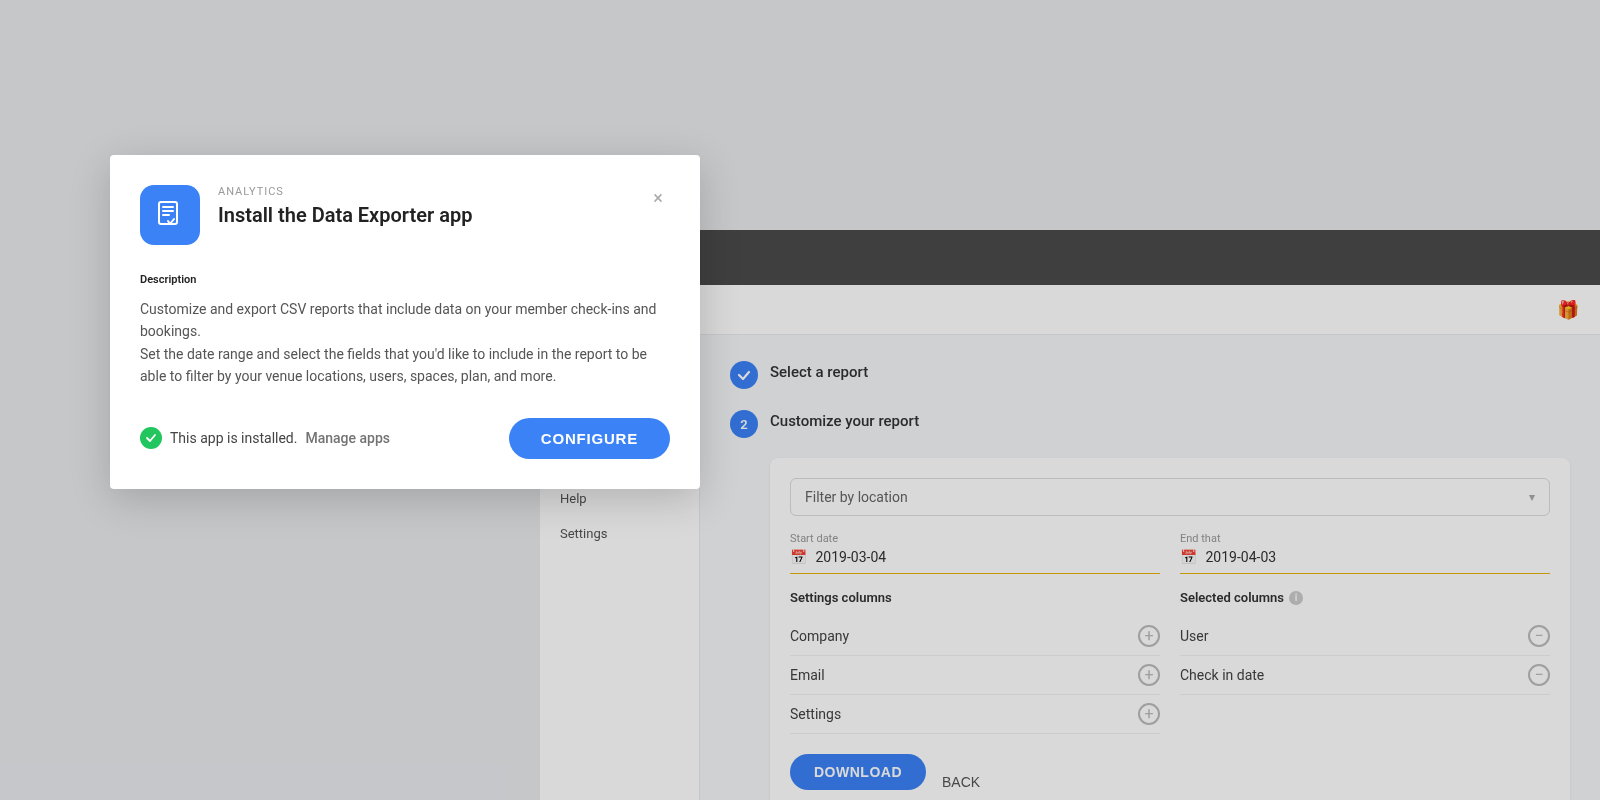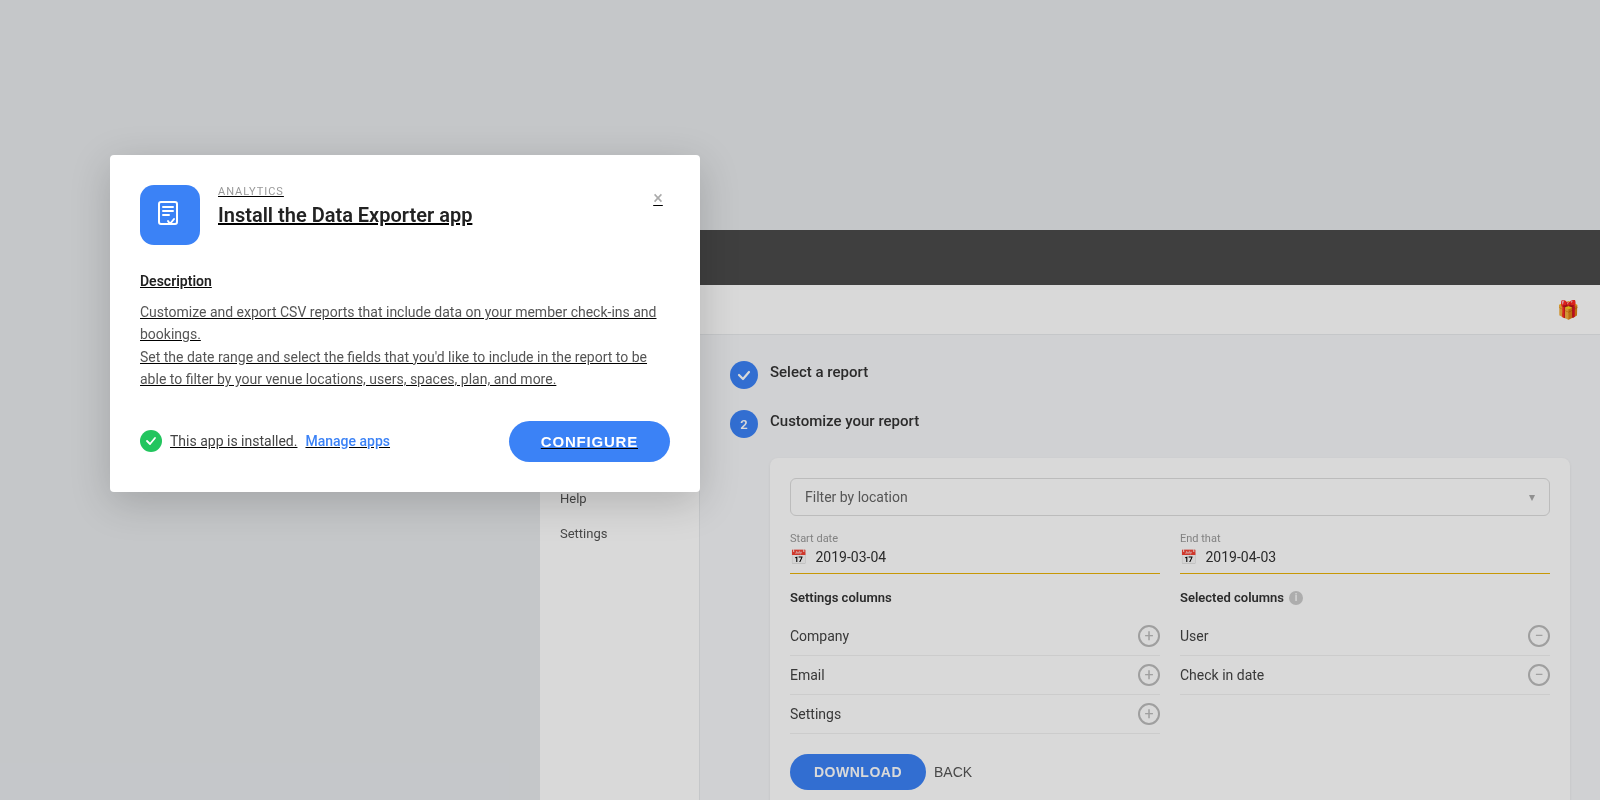--- a/index.html
+++ b/index.html
@@ -275,22 +275,22 @@
       display: flex;
       align-items: center;
       justify-content: center;
       font-size: 16px;
       cursor: pointer;
       line-height: 1;
     }
 
     .action-row {
       display: flex;
-      align-items: center;
-      gap: 8px;
+      align-items: flex-end;
+      gap: 16px;
       margin-top: 20px;
     }
 
     .btn-download {
       background: #3b82f6;
       color: #fff;
       border: none;
       border-radius: 25px;
       padding: 10px 24px;
       font-size: 14px;
@@ -322,21 +322,20 @@
     .modal-card {
       position: absolute;
       top: 155px;
       left: 110px;
       width: 590px;
       background: #fff;
       border-radius: 4px;
       box-shadow: 0 10px 40px rgba(0,0,0,0.18);
       padding: 30px;
       z-index: 200;
-      text-decoration: underline;
     }
 
     .modal-header {
       display: flex;
       align-items: flex-start;
       margin-bottom: 28px;
     }
 
     .modal-app-icon {
       width: 60px;
@@ -379,21 +378,21 @@
       display: flex;
       align-items: center;
       justify-content: center;
       color: #aaa;
       font-size: 18px;
       cursor: pointer;
       margin-left: 10px;
     }
 
     .modal-description-title {
-      font-size: 14px;
+      font-size: 11px;
       font-weight: 600;
       color: #222;
       margin-bottom: 12px;
     }
 
     .modal-description-text {
       font-size: 14px;
       color: #555;
       line-height: 1.6;
       margin-bottom: 30px;
@@ -422,21 +421,21 @@
       align-items: center;
       justify-content: center;
     }
 
     .installed-check svg {
       width: 12px;
       height: 12px;
     }
 
     .manage-apps-link {
-      color: #3b82f6;
+      color: #737373;
       text-decoration: none;
       font-weight: 500;
     }
 
     .btn-configure {
       background: #3b82f6;
       color: #fff;
       border: none;
       border-radius: 25px;
       padding: 12px 32px;

